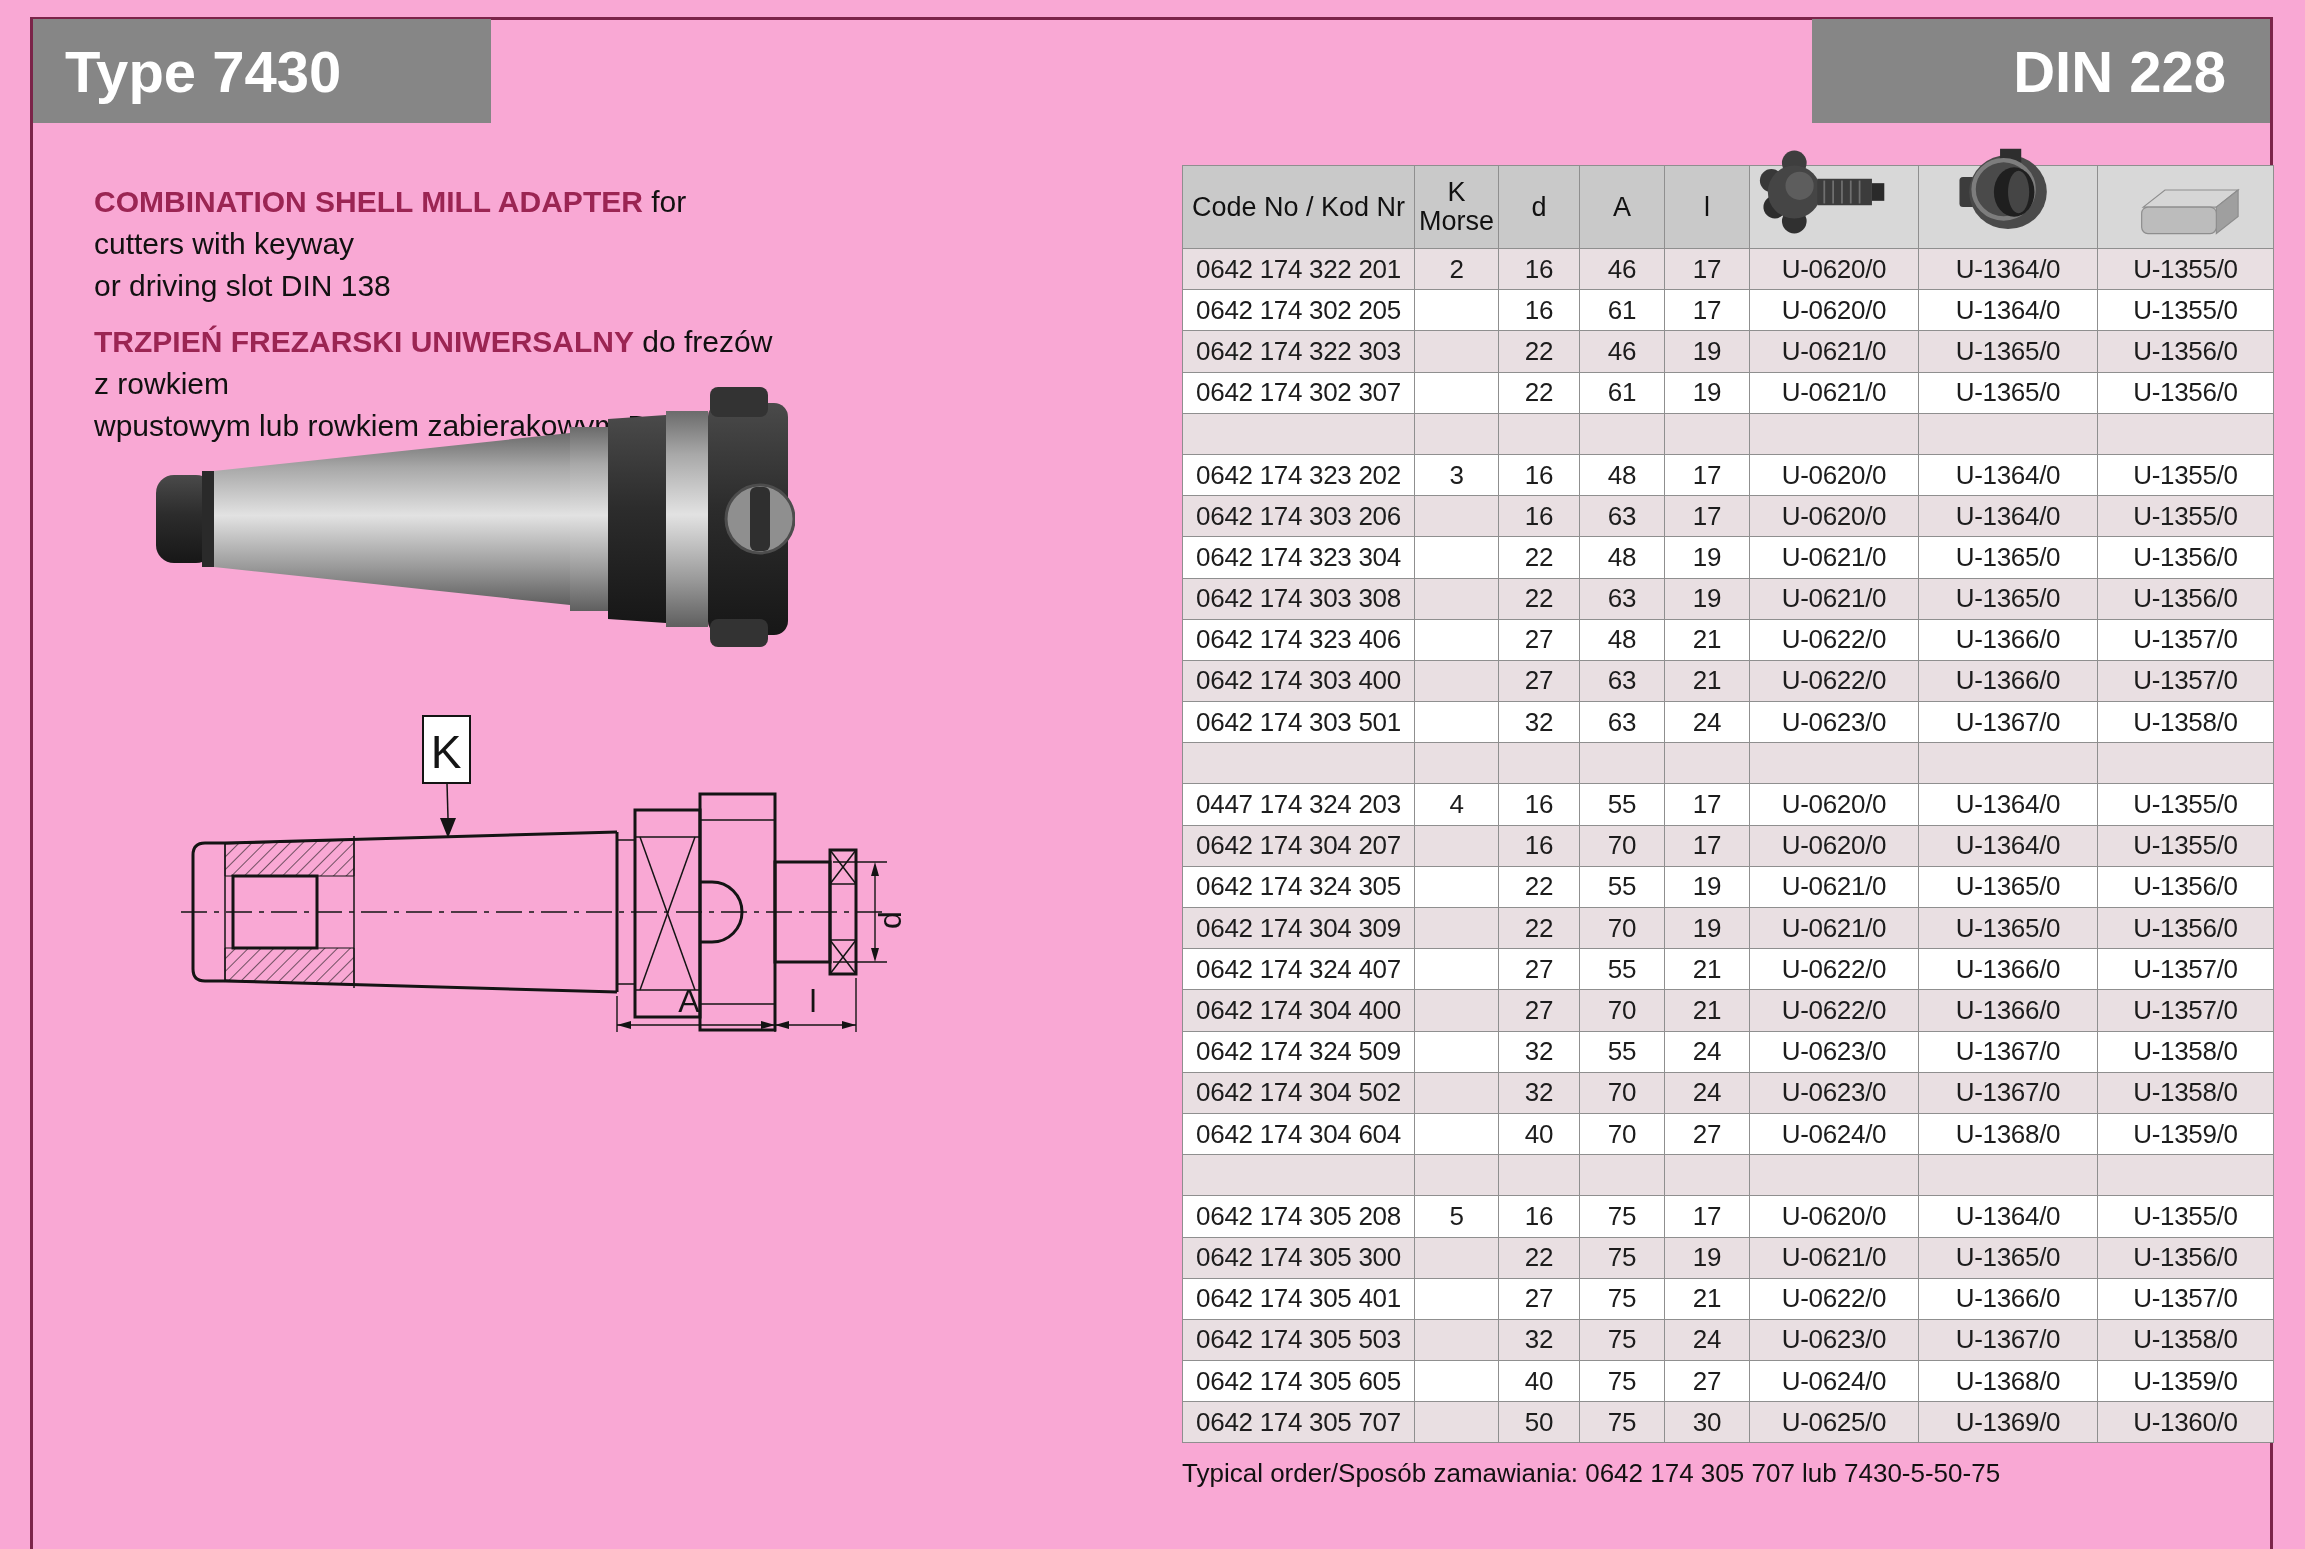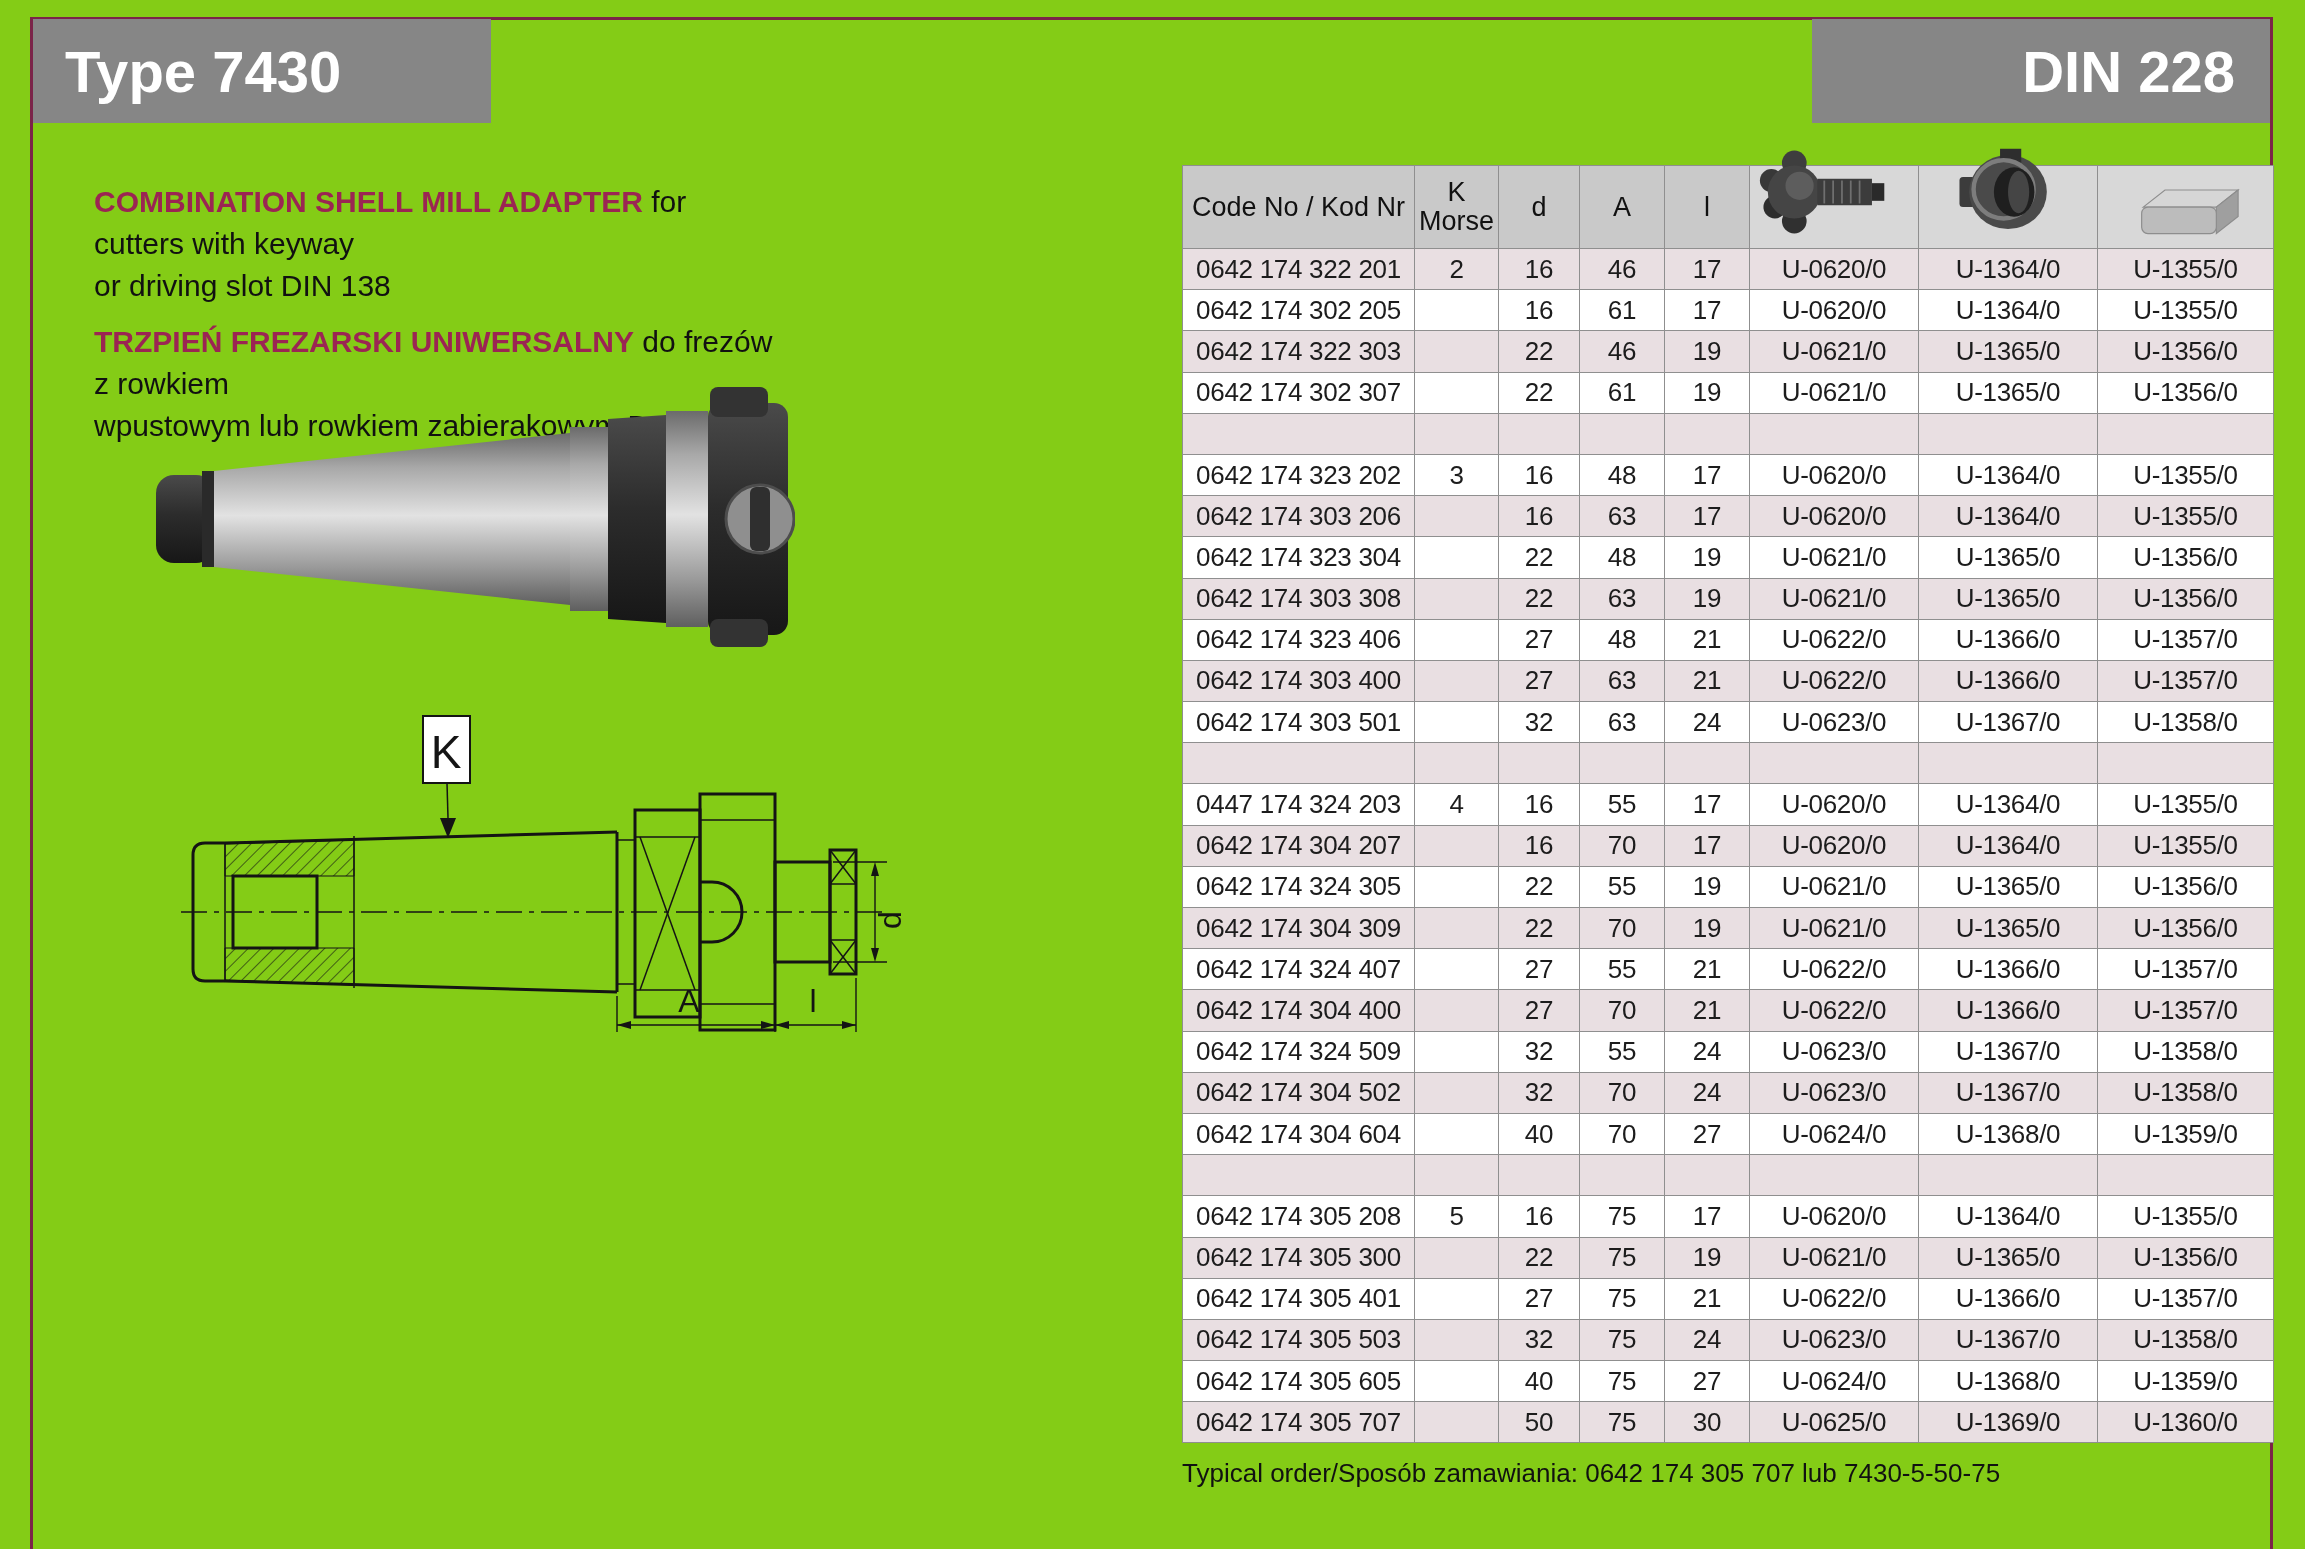--- a/index.html
+++ b/index.html
@@ -1,26 +1,26 @@
 <!DOCTYPE html>
 <html><head>
 <meta charset="utf-8">
 <style>
   html,body{margin:0;padding:0;background:#fff;}
-  .page{position:relative;width:2305px;height:1549px;background:#84cc16;overflow:hidden;
+  .page{position:relative;width:2305px;height:1549px;background:#f9a8d4;overflow:hidden;
         font-family:"Liberation Sans","DejaVu Sans",sans-serif;color:#111;}
   
   .frame-top{position:absolute;left:30px;top:17px;width:2243px;height:3px;background:#7b2449;}
   .frame-left{position:absolute;left:30px;top:17px;width:3px;height:1532px;background:#7b2449;}
   .frame-right{position:absolute;left:2270px;top:17px;width:3px;height:1532px;background:#7b2449;}
   
   .band{position:absolute;top:19px;height:104px;background:#868686;color:#ffffff;
         font-weight:bold;font-size:58px;display:flex;align-items:center;box-sizing:border-box;}
   .band.type{left:33px;width:458px;padding-left:32px;}
-  .band.din{left:1812px;width:458px;justify-content:flex-end;padding-right:35px;}
+  .band.din{left:1812px;width:458px;justify-content:flex-end;padding-right:44px;}
   
   .desc{position:absolute;left:94px;top:181px;width:680px;font-size:30px;line-height:42px;}
   .desc p{margin:0 0 14px 0;white-space:pre-line;}
   .accent{color:#9b2553;font-weight:bold;}
   
   .photo{position:absolute;left:150px;top:385px;}
   .tech{position:absolute;left:175px;top:690px;}
   
   .ptable{position:absolute;left:1182px;top:165px;width:1091px;border-left:1px solid #8f8f8f;border-top:1px solid #8f8f8f;box-sizing:content-box;}
   .thead{display:flex;height:83px;}

